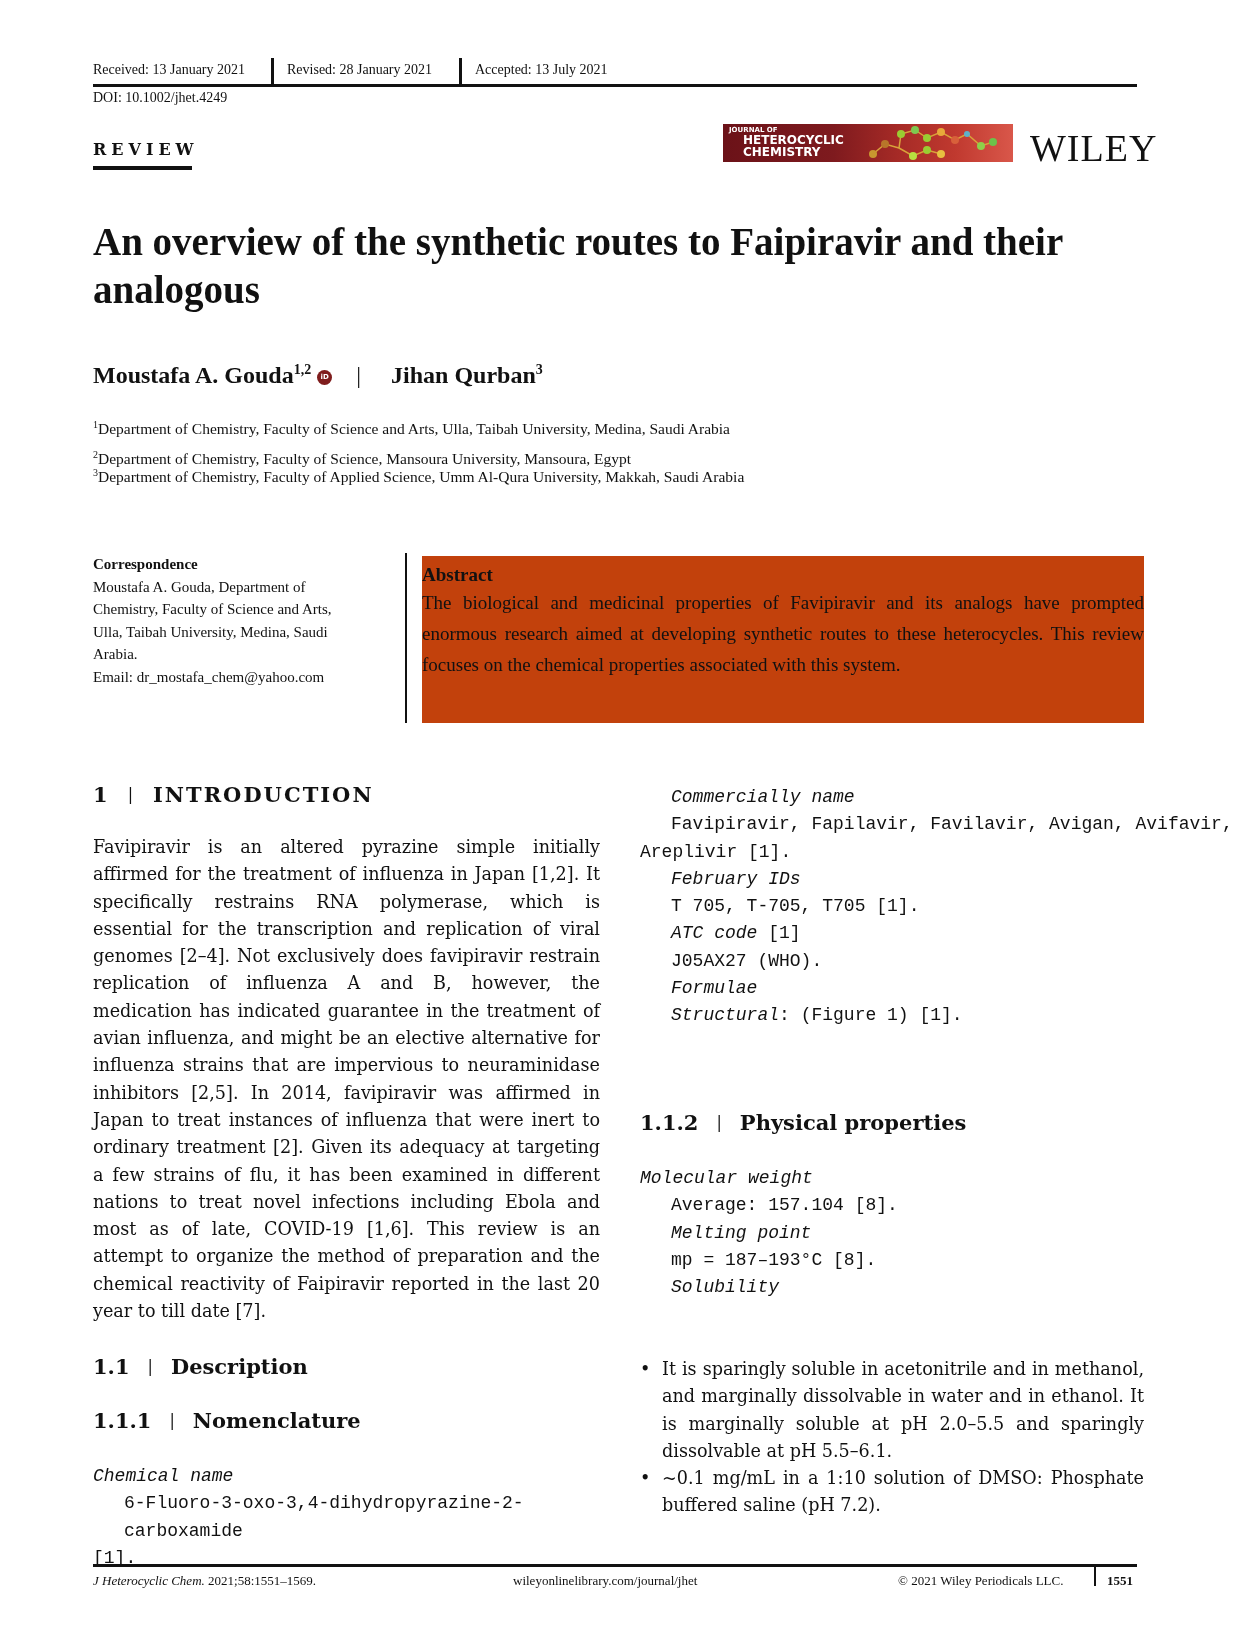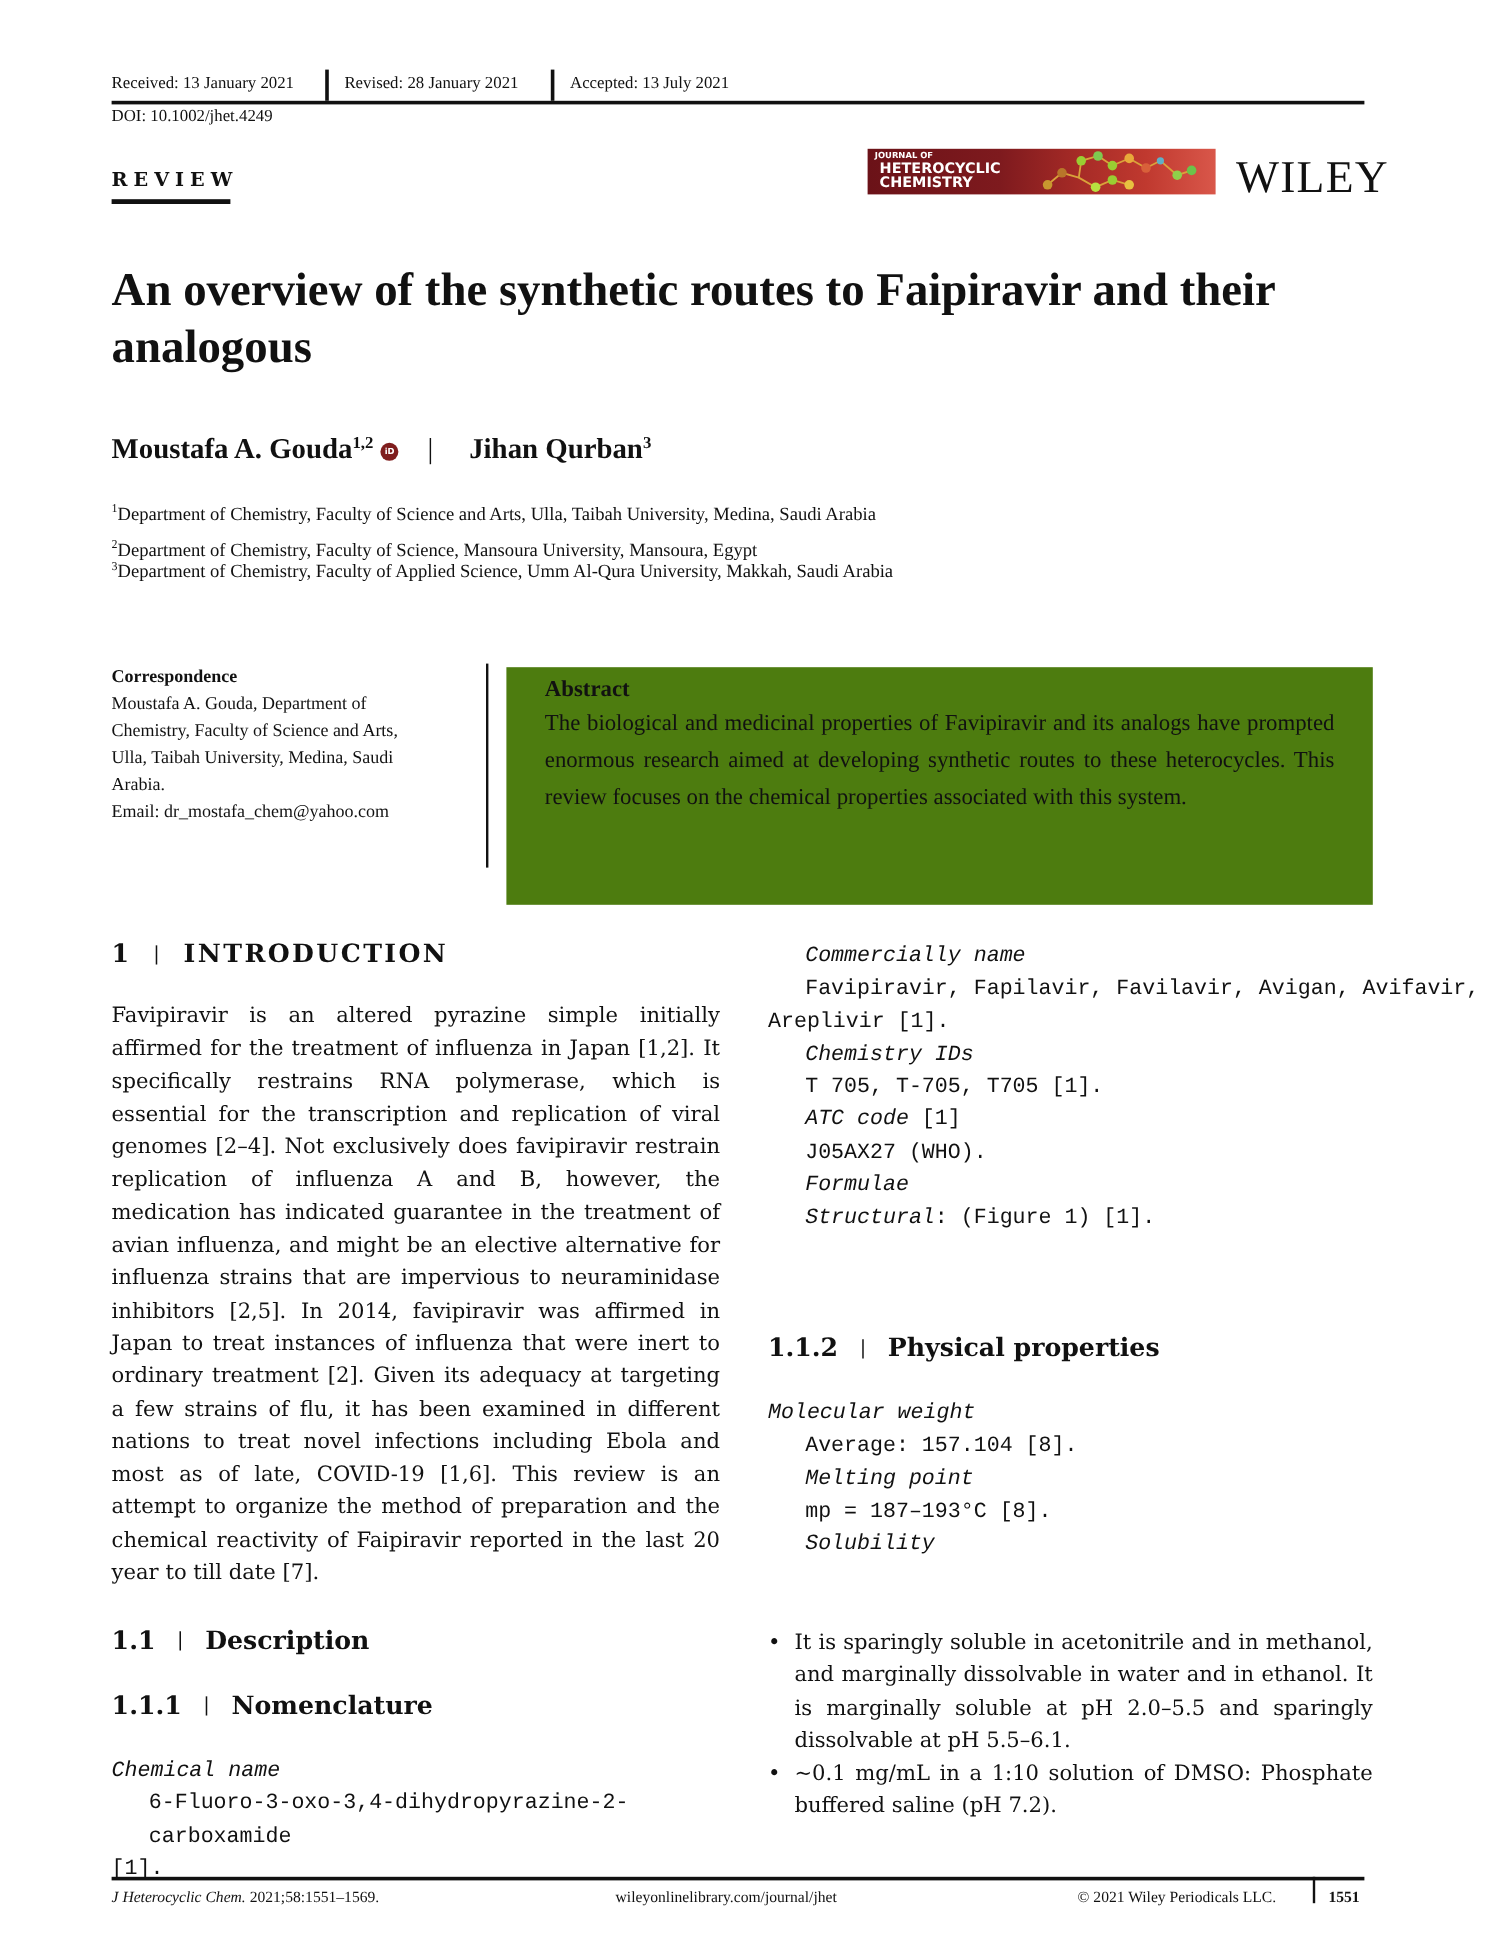--- a/index.html
+++ b/index.html
@@ -8,33 +8,33 @@
   .abs { position:absolute; }
   .hdr-dates { left:93px; top:58px; width:1044px; height:26px; border-bottom:3px solid #111; font-family:"Liberation Serif", serif; font-size:14px; }
   .hdr-dates span { position:absolute; top:4px; white-space:nowrap; }
   .hdr-sep { position:absolute; top:0; width:3px; height:26px; background:#111; }
   .doi { left:93px; top:90px; font-family:"Liberation Serif", serif; font-size:14px; }
   .review { left:93px; top:140px; font-family:"DejaVu Serif", serif; font-weight:bold; font-size:16px; letter-spacing:5px; }
   .review-bar { left:93px; top:166px; width:99px; height:4px; background:#111; }
   .journal-logo { left:723px; top:124px; width:290px; height:38px;
      background:linear-gradient(90deg,#6b1218 0%,#7e1a1e 38%,#a52a26 60%,#c0392f 80%,#d9574a 100%); overflow:hidden; }
   .journal-logo .jl-small { position:absolute; left:6px; top:2px; font-family:"DejaVu Sans", sans-serif; font-size:7px; color:#fff; font-weight:bold; }
-  .journal-logo .jl-big { position:absolute; left:10px; top:10px; font-family:"DejaVu Sans", sans-serif; font-size:12px; line-height:12px; color:#fff; font-weight:bold; }
+  .journal-logo .jl-big { position:absolute; left:20px; top:10px; font-family:"DejaVu Sans", sans-serif; font-size:12px; line-height:12px; color:#fff; font-weight:bold; }
   .wiley { left:1030px; top:126px; font-family:"Liberation Serif", serif; font-size:38px; letter-spacing:1px; color:#111; }
   .title { left:93px; top:218px; width:1050px; font-family:"Liberation Serif", serif; font-weight:bold; font-size:39px; line-height:48px; }
   .authors { left:93px; top:362px; font-family:"Liberation Serif", serif; font-weight:bold; font-size:24px; white-space:nowrap; }
   .authors sup { font-size:14px; }
   .orcid { display:inline-block; width:15px; height:15px; border-radius:50%; background:#7f1d1d; color:#fff; font-family:"DejaVu Sans",sans-serif; font-size:7px; font-weight:bold; text-align:center; line-height:15px; vertical-align:4px; margin-left:6px; }
   .auth-sep { display:inline-block; margin:0 30px 0 24px; font-weight:normal; }
   .affil { left:93px; font-family:"Liberation Serif", serif; font-size:15.5px; white-space:nowrap; }
   .affil sup { font-size:10px; }
   .corr { left:93px; top:553px; width:300px; font-family:"Liberation Serif", serif; font-size:15px; line-height:22.5px; }
   .corr b { font-weight:bold; }
   .corr-rule { left:405px; top:553px; width:2px; height:170px; background:#111; }
-  .abstract { left:422px; top:556px; width:722px; height:198px; background:#4d7c0f; box-sizing:border-box; padding:7px 32px; font-family:"Liberation Serif", serif; }
+  .abstract { left:422px; top:556px; width:722px; height:167px; background:#c2410c; box-sizing:border-box; padding:7px 0; font-family:"Liberation Serif", serif; }
   .abstract .ab-h { font-weight:bold; font-size:19px; line-height:24px; }
   .abstract .ab-t { font-size:19px; line-height:31px; text-align:justify; }
   .h1 { font-family:"DejaVu Serif", serif; font-weight:bold; font-size:21px; letter-spacing:2px; white-space:nowrap; }
   .h2 { font-family:"DejaVu Serif", serif; font-weight:bold; font-size:21px; white-space:nowrap; }
   .bar { display:inline-block; font-weight:normal; margin:0 18px; font-size:16px; vertical-align:2px; }
   .col-left { left:93px; top:834px; width:507px; font-family:"DejaVu Serif", serif; font-size:17.6px; line-height:27.3px; text-align:justify; }
   .ital { font-style:italic; }
   .rcol { font-family:Liberation Mono, monospace; font-size:18px; line-height:27.3px; }
   .ind { padding-left:31px; }
   .bullet-list { left:640px; width:504px; font-family:"DejaVu Serif", serif; font-size:17.6px; line-height:27.3px; text-align:justify; }
@@ -127,21 +127,21 @@
 <div class="abs rcol" style="left:93px;top:1463px;width:510px">
   <div class="ital">Chemical name</div>
   <div class="ind">6-Fluoro-3-oxo-3,4-dihydropyrazine-2-carboxamide</div>
   <div>[1].</div>
 </div>
 
 <div class="abs rcol" style="left:640px;top:784px;width:505px">
   <div class="ind ital">Commercially name</div>
   <div class="ind" style="white-space:nowrap">Favipiravir, Fapilavir, Favilavir, Avigan, Avifavir, and</div>
   <div>Areplivir [1].</div>
-  <div class="ind ital">Chemistry IDs</div>
+  <div class="ind ital">February IDs</div>
   <div class="ind">T 705, T-705, T705 [1].</div>
   <div class="ind"><span class="ital">ATC code</span><span> [1]</span></div>
   <div class="ind">J05AX27 (WHO).</div>
   <div class="ind ital">Formulae</div>
   <div class="ind"><span class="ital">Structural</span><span>: (Figure 1) [1].</span></div>
 </div>
 
 <div class="abs h2" style="left:640px;top:1110px">
   <span>1.1.2</span><span class="bar">|</span><span>Physical properties</span>
 </div>

